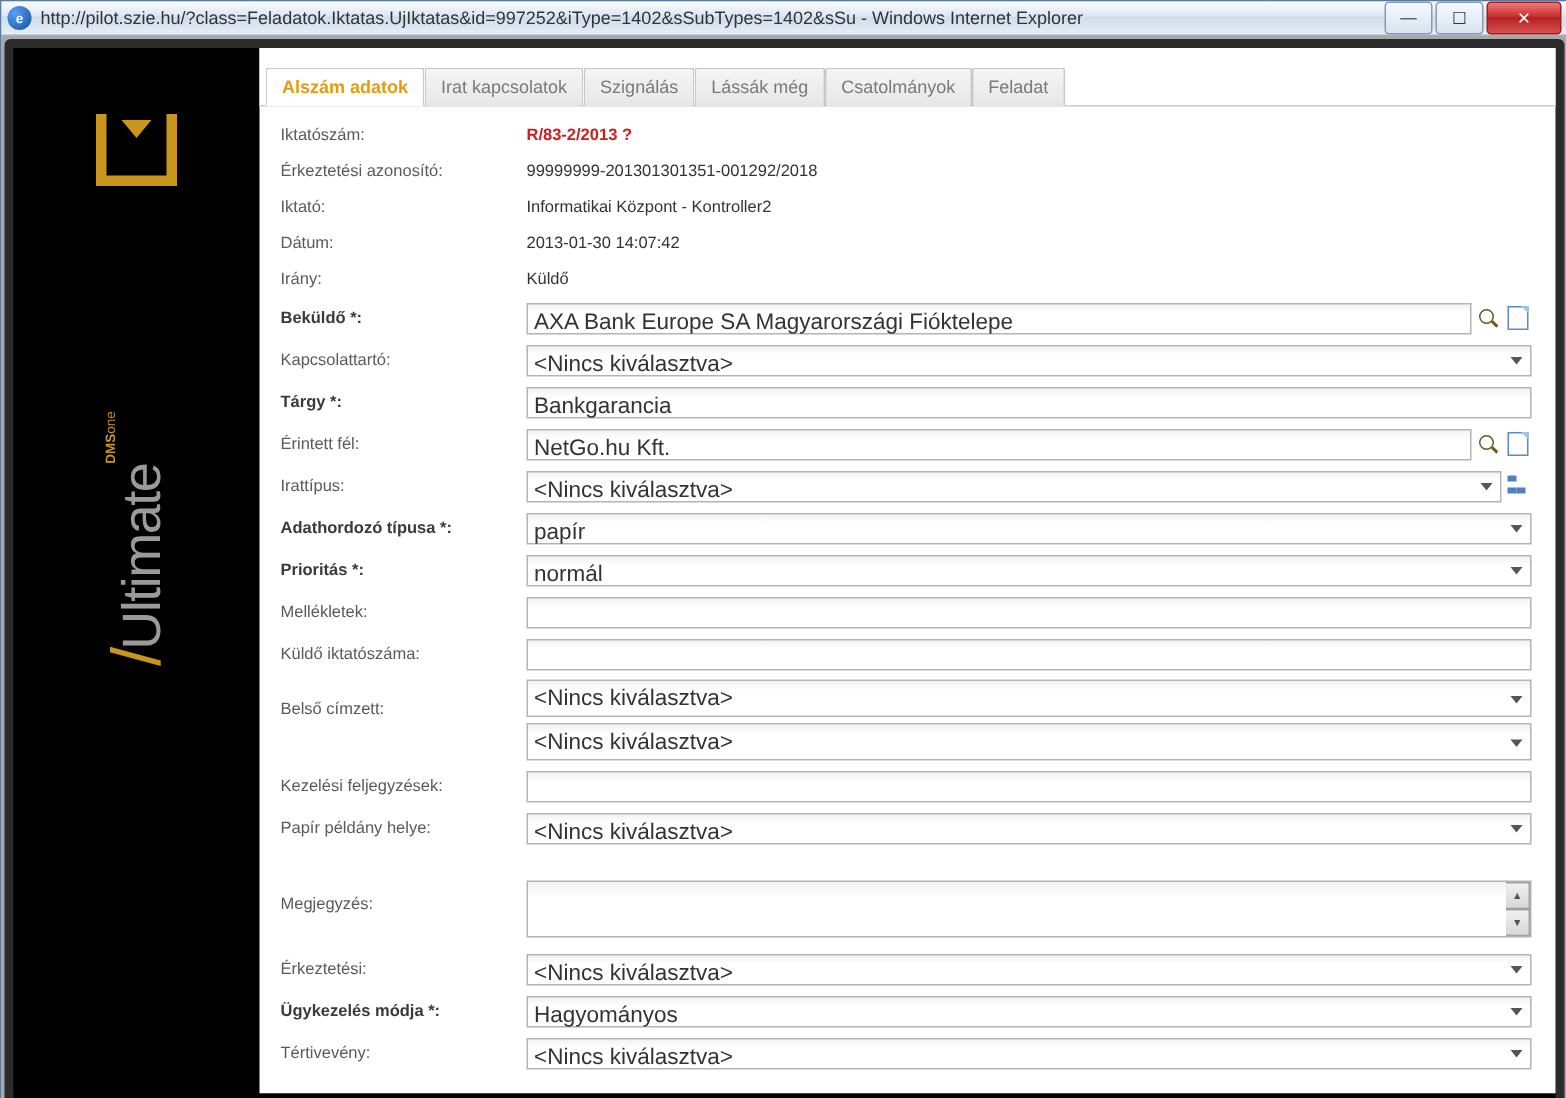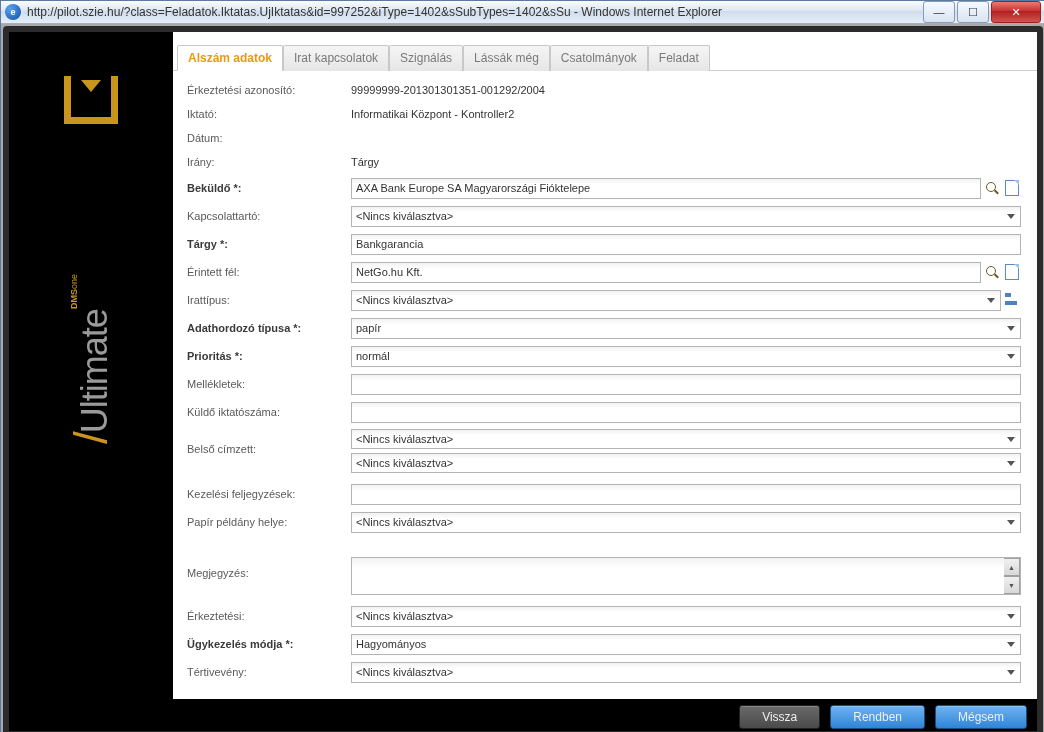--- a/index.html
+++ b/index.html
@@ -169,21 +169,21 @@
   .field {
     flex: 1;
     display: flex;
     align-items: center;
   }
   .input, .select, .textarea {
     flex: 1;
     border: 1px solid #b4b4b4;
     background: linear-gradient(#f2f2f2, #ffffff 30%);
     font-family: inherit;
-    font-size: 11px;
+    font-size: 15px;
     padding: 3px 4px;
     color: #333;
     box-sizing: border-box;
     height: 21px;
   }
   .select { position: relative; padding-right: 18px; }
   .select::after {
     content: '';
     position: absolute;
     right: 5px; top: 50%;
@@ -300,33 +300,38 @@
             <div class="tab">Irat kapcsolatok</div>
             <div class="tab">Szignálás</div>
             <div class="tab">Lássák még</div>
             <div class="tab">Csatolmányok</div>
             <div class="tab">Feladat</div>
           </div>
 
           <div class="form-scroll">
 
             <div class="row">
+                <div class="label">Iktatószám:</div>
+                <div class="value red">R/83-2/2013 ?</div>
+              </div>
+            <div class="row">
                 <div class="label">Érkeztetési azonosító:</div>
-                <div class="value">99999999-201301301351-001292/2004</div>
+                <div class="value">99999999-201301301351-001292/2018</div>
               </div>
             <div class="row">
                 <div class="label">Iktató:</div>
                 <div class="value">Informatikai Központ - Kontroller2</div>
               </div>
             <div class="row">
                 <div class="label">Dátum:</div>
+                <div class="value">2013-01-30 14:07:42</div>
               </div>
             <div class="row">
                 <div class="label">Irány:</div>
-                <div class="value">Tárgy</div>
+                <div class="value">Küldő</div>
               </div>
 
             <div class="row tall">
               <div class="label req">Beküldő *:</div>
               <div class="field">
                 <div class="input">AXA Bank Europe SA Magyarországi Fióktelepe</div>
                 <div class="icon-btn">
                     <div class="mag"></div>
                   </div>
                 <div class="icon-btn">

